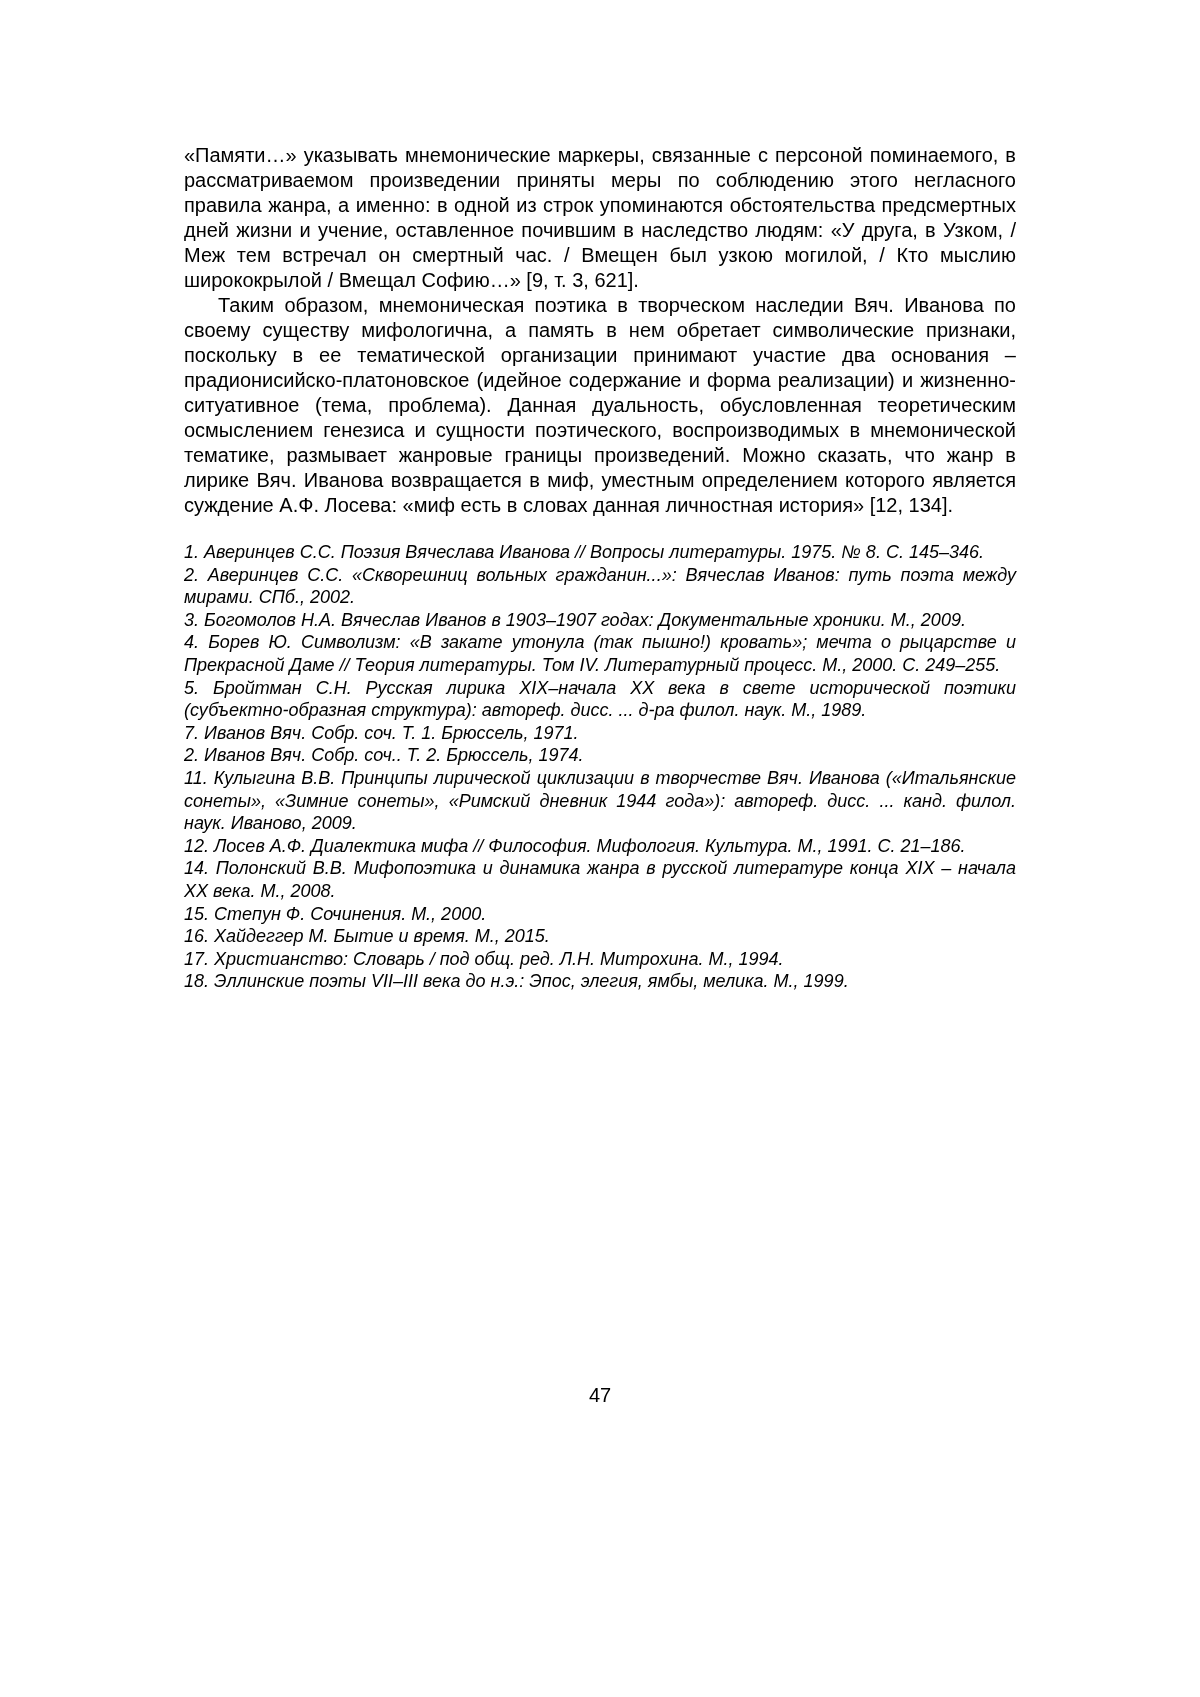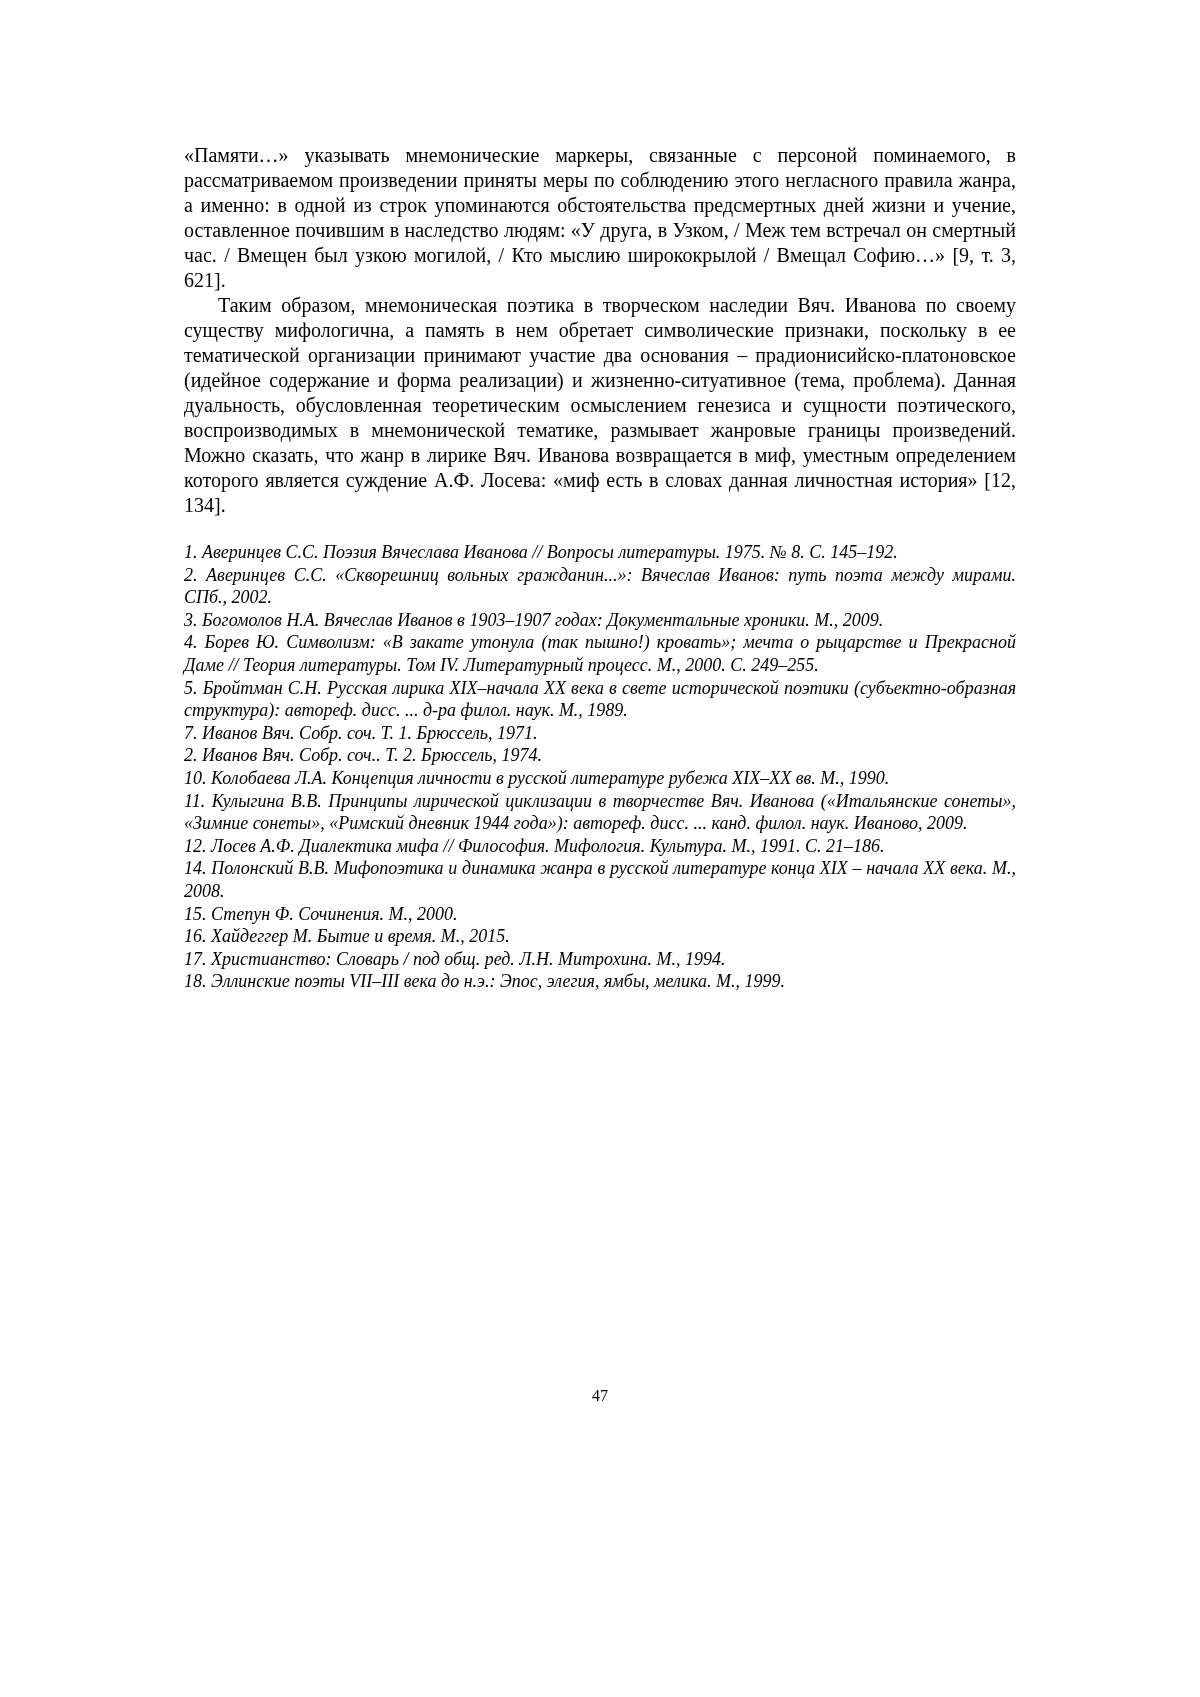--- a/index.html
+++ b/index.html
@@ -6,21 +6,21 @@
     margin: 0;
     padding: 0;
     background: #ffffff;
   }
   .page {
     position: relative;
     width: 1200px;
     height: 1442px;
     background: #ffffff;
     color: #000000;
-    font-family: Liberation Serif, serif;
+    font-family: Liberation Sans, sans-serif;
     overflow: hidden;
   }
   .text-column {
     position: absolute;
     left: 184px;
     top: 143px;
     width: 832px;
   }
   .body-para {
     margin: 0;
@@ -40,40 +40,39 @@
     font-size: 18px;
     line-height: 22.6px;
     text-align: justify;
   }
   .page-number {
     position: absolute;
     top: 1383px;
     left: 0;
     width: 100%;
     text-align: center;
-    font-size: 16px;
+    font-size: 20px;
     line-height: 25px;
   }
 </style>
 </head>
 <body>
 
 <div class="page">
   <div class="text-column">
     <p class="body-para">«Памяти…» указывать мнемонические маркеры, связанные с персоной поминаемого, в рассматриваемом произведении приняты меры по соблюдению этого негласного правила жанра, а именно: в одной из строк упоминаются обстоятельства предсмертных дней жизни и учение, оставленное почившим в наследство людям: «У друга, в Узком, / Меж тем встречал он смертный час. / Вмещен был узкою могилой, / Кто мыслию ширококрылой / Вмещал Софию…» [9, т. 3, 621].</p>
     <p class="body-para indent">Таким образом, мнемоническая поэтика в творческом наследии Вяч. Иванова по своему существу мифологична, а память в нем обретает символические признаки, поскольку в ее тематической организации принимают участие два основания – прадионисийско-платоновское (идейное содержание и форма реализации) и жизненно-ситуативное (тема, проблема). Данная дуальность, обусловленная теоретическим осмыслением генезиса и сущности поэтического, воспроизводимых в мнемонической тематике, размывает жанровые границы произведений. Можно сказать, что жанр в лирике Вяч. Иванова возвращается в миф, уместным определением которого является суждение А.Ф. Лосева: «миф есть в словах данная личностная история» [12, 134].</p>
     <div class="refs" id="refs-list">
-        <p class="ref">1. Аверинцев С.С. Поэзия Вячеслава Иванова // Вопросы литературы. 1975. № 8. С. 145–192.</p>
+        <p class="ref">1. Аверинцев С.С. Поэзия Вячеслава Иванова // Вопросы литературы. 1975. № 8. С. 145–346.</p>
         <p class="ref">2. Аверинцев С.С. «Скворешниц вольных гражданин...»: Вячеслав Иванов: путь поэта между мирами. СПб., 2002.</p>
         <p class="ref">3. Богомолов Н.А. Вячеслав Иванов в 1903–1907 годах: Документальные хроники. М., 2009.</p>
         <p class="ref">4. Борев Ю. Символизм: «В закате утонула (так пышно!) кровать»; мечта о рыцарстве и Прекрасной Даме // Теория литературы. Том IV. Литературный процесс. М., 2000. С. 249–255.</p>
         <p class="ref">5. Бройтман С.Н. Русская лирика XIX–начала XX века в свете исторической поэтики (субъектно-образная структура): автореф. дисс. ... д-ра филол. наук. М., 1989.</p>
         <p class="ref">7. Иванов Вяч. Собр. соч. Т. 1. Брюссель, 1971.</p>
         <p class="ref">2. Иванов Вяч. Собр. соч.. Т. 2. Брюссель, 1974.</p>
-        <p class="ref">10. Колобаева Л.А. Концепция личности в русской литературе рубежа XIX–XX вв. М., 1990.</p>
         <p class="ref">11. Кулыгина В.В. Принципы лирической циклизации в творчестве Вяч. Иванова («Итальянские сонеты», «Зимние сонеты», «Римский дневник 1944 года»): автореф. дисс. ... канд. филол. наук. Иваново, 2009.</p>
         <p class="ref">12. Лосев А.Ф. Диалектика мифа // Философия. Мифология. Культура. М., 1991. С. 21–186.</p>
         <p class="ref">14. Полонский В.В. Мифопоэтика и динамика жанра в русской литературе конца XIX – начала XX века. М., 2008.</p>
         <p class="ref">15. Степун Ф. Сочинения. М., 2000.</p>
         <p class="ref">16. Хайдеггер М. Бытие и время. М., 2015.</p>
         <p class="ref">17. Христианство: Словарь / под общ. ред. Л.Н. Митрохина. М., 1994.</p>
         <p class="ref">18. Эллинские поэты VII–III века до н.э.: Эпос, элегия, ямбы, мелика. М., 1999.</p>
       </div>
   </div>
   <div class="page-number">47</div>

